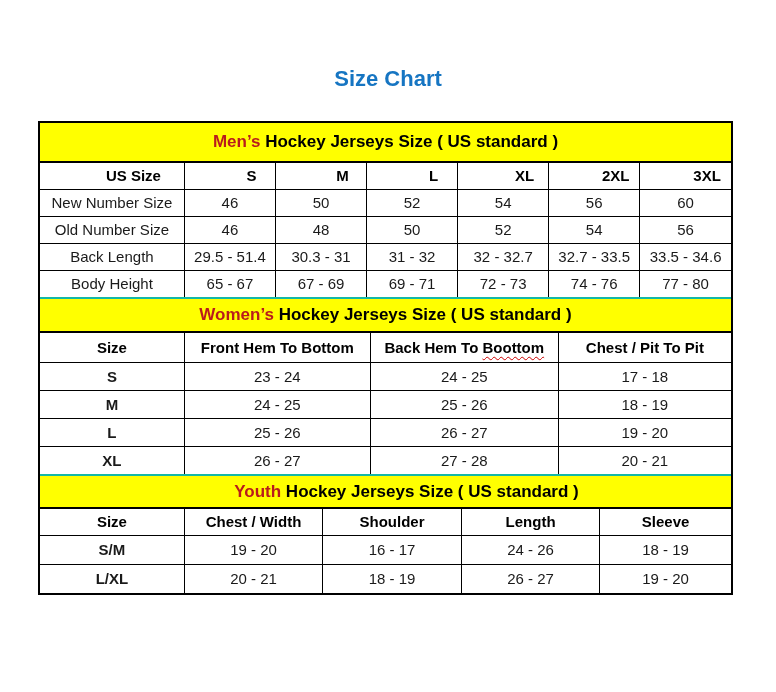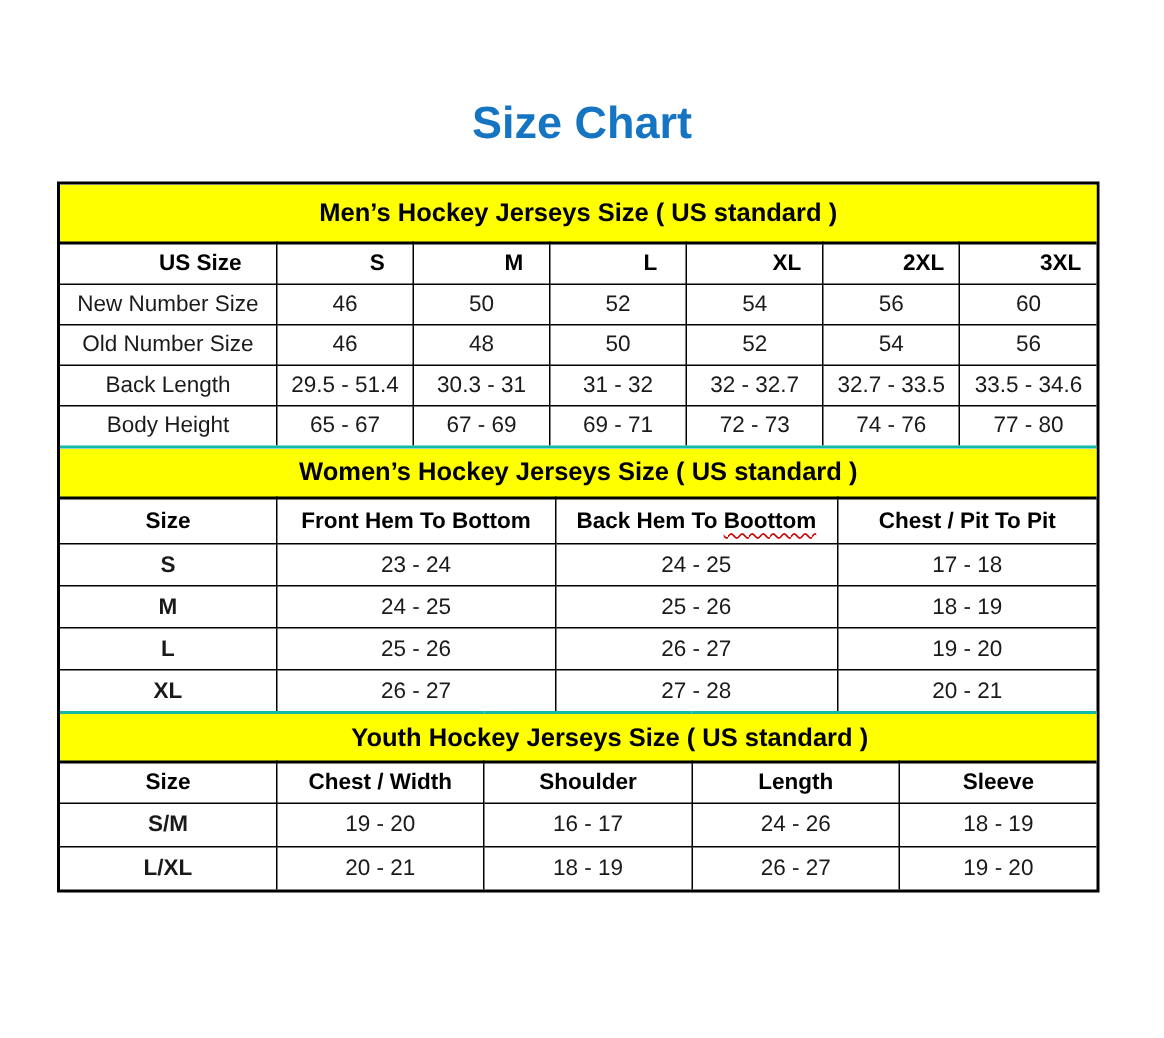--- a/index.html
+++ b/index.html
@@ -8,21 +8,21 @@
     width: 776px; height: 692px;
     background: #ffffff;
     font-family: "Liberation Sans", sans-serif;
     position: relative;
     overflow: hidden;
   }
   .page-title {
     position: absolute;
     top: 66px; left: 0; width: 776px;
     text-align: center;
-    font-size: 30px;
+    font-size: 22px;
     font-weight: bold;
     color: #1675C2;
   }
   .chart-wrap {
     position: absolute;
     left: 38px; top: 121px; width: 695px;
     border: 2px solid #000000;
     background: #ffffff;
   }
   table.sec {
@@ -46,21 +46,21 @@
   .sec tr:first-child > * { border-top: none; }
   .sec tr:last-child  > * { border-bottom: none; }
   .sec th { font-weight: bold; color: #000000; }
   .band td {
     background: #FFFF00;
     font-weight: bold;
     font-size: 17px;
     color: #000000;
     border-bottom: 2px solid #000000 !important;
   }
-  .band .hl { color: #000000; }
+  .band .hl { color: #b91c1c; }
   .lbl-bold { font-weight: bold; color: #000000; }
   
   .t-mens   .band td { height: 39px; }
   .t-mens   th       { height: 27px; padding-left: 45px; }
   .t-mens   td.cell  { height: 27px; text-align: center; }
   .t-womens .band td { height: 34px; }
   .t-womens th       { height: 30px; }
   .t-womens td.cell  { height: 28px; }
   .t-youth  .band td { height: 33px; padding-left: 44px; }
   .t-youth  th       { height: 27px; }

